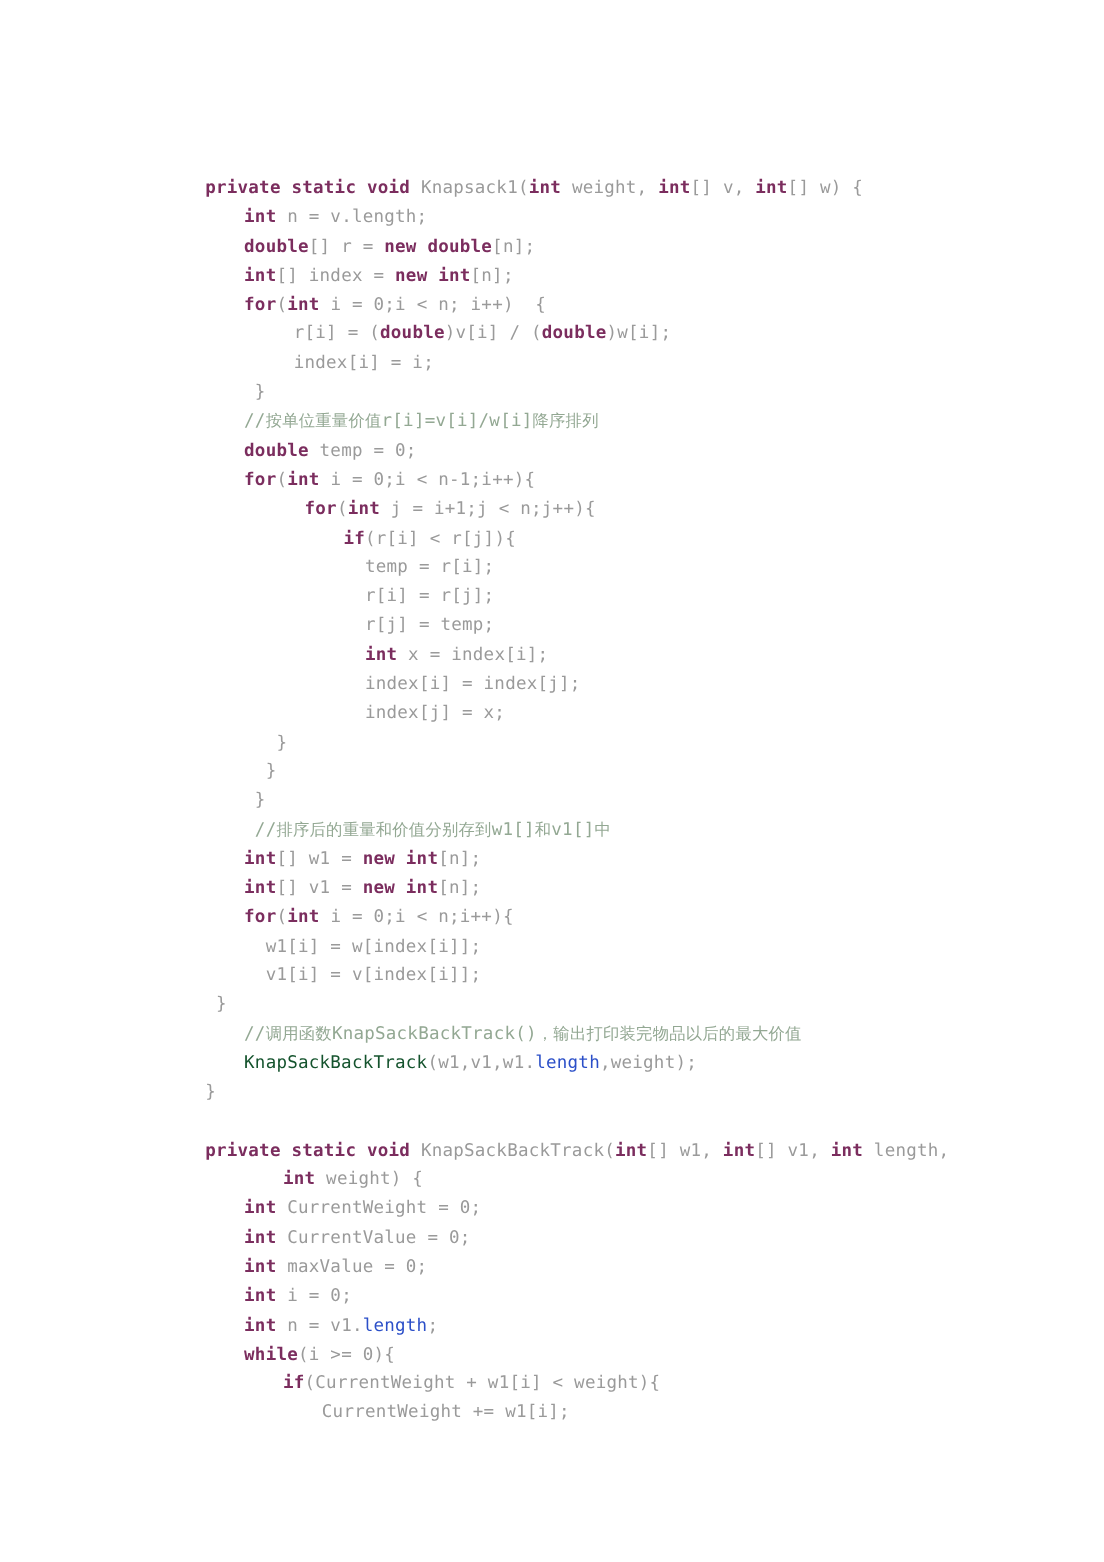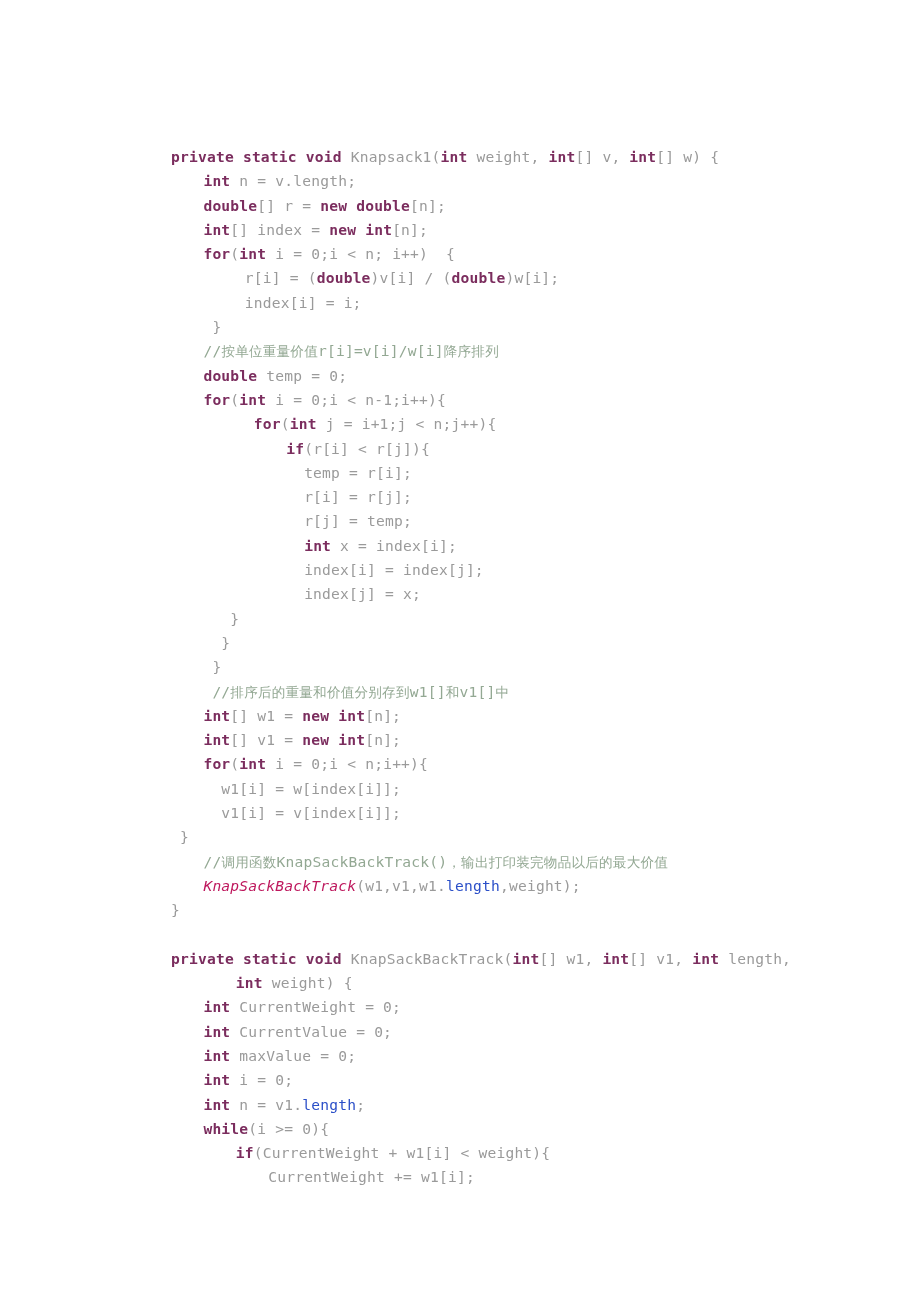--- a/index.html
+++ b/index.html
@@ -49,22 +49,21 @@
     color: #7b2d5e;
     font-weight: bold;
   }
   .pl {
     color: #9a9a9a;
   }
   .cm {
     color: #93a893;
   }
   .fn {
-    color: #be185d;
-    font-style: italic;
+    color: #14532d;
   }
   .fld {
     color: #2b4fc8;
     text-align: center;
   }
   .cjk {
     font-family: Liberation Mono, monospace;
     font-size: 13.6px;
   }
 </style>

